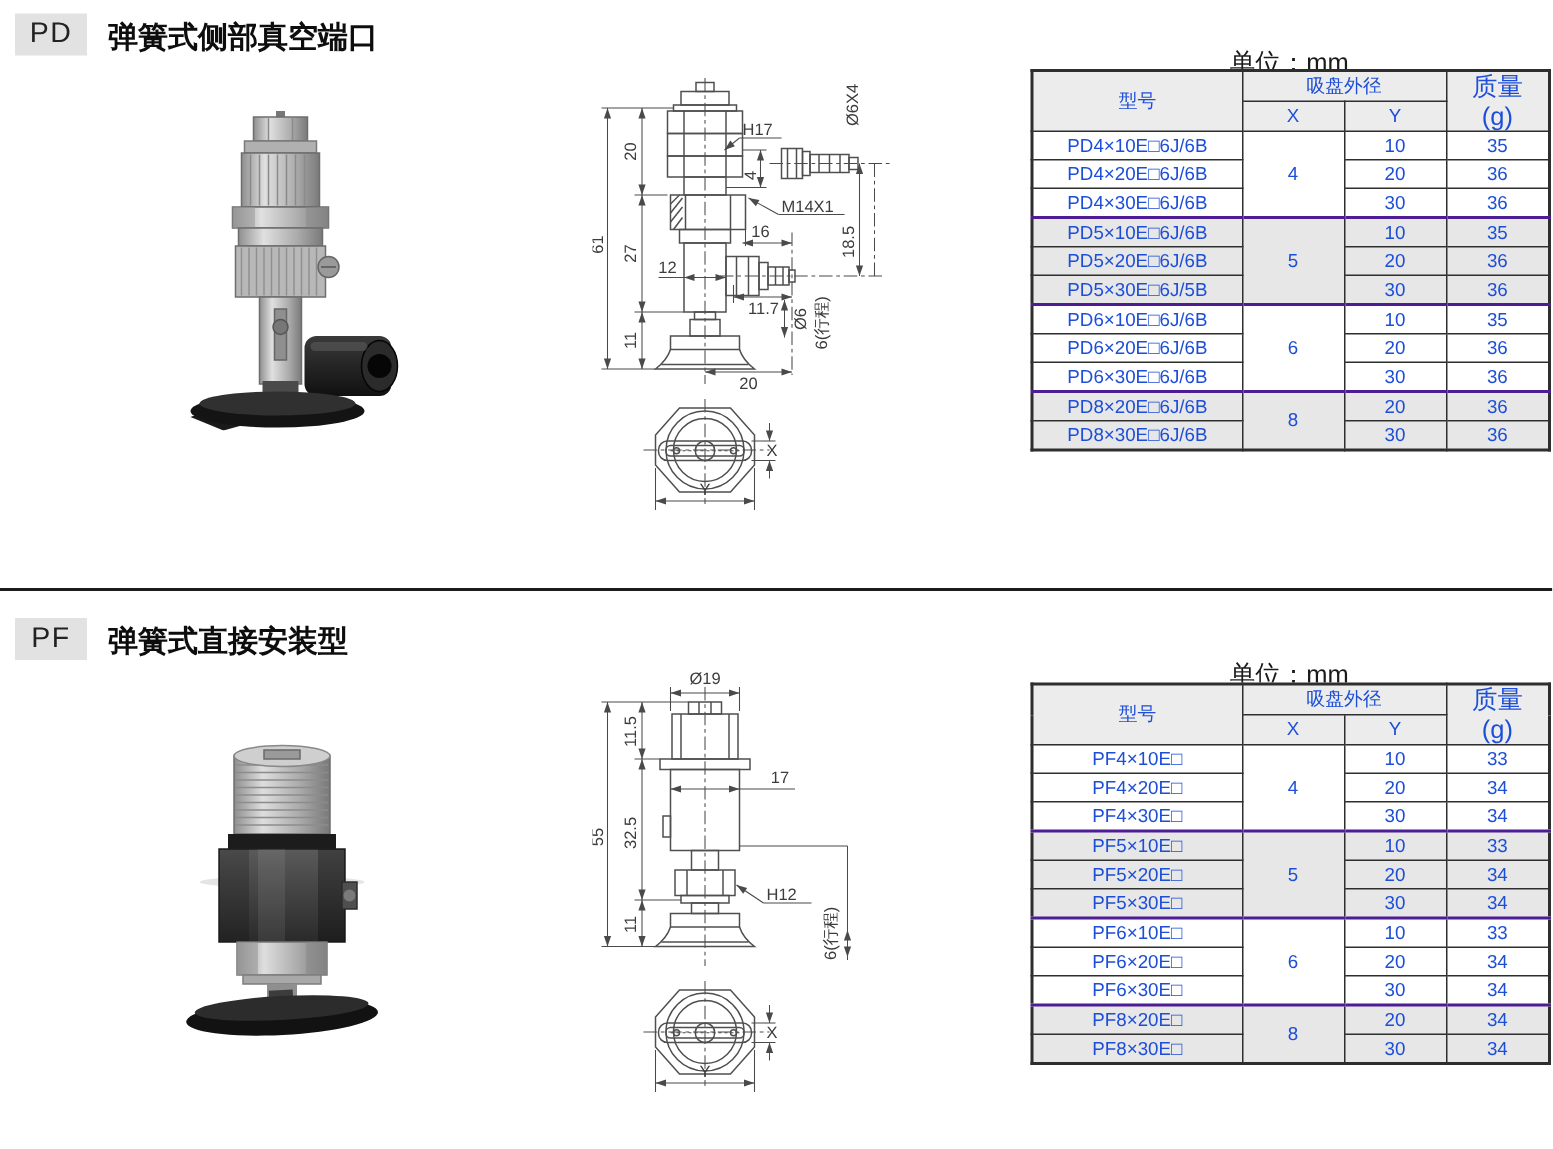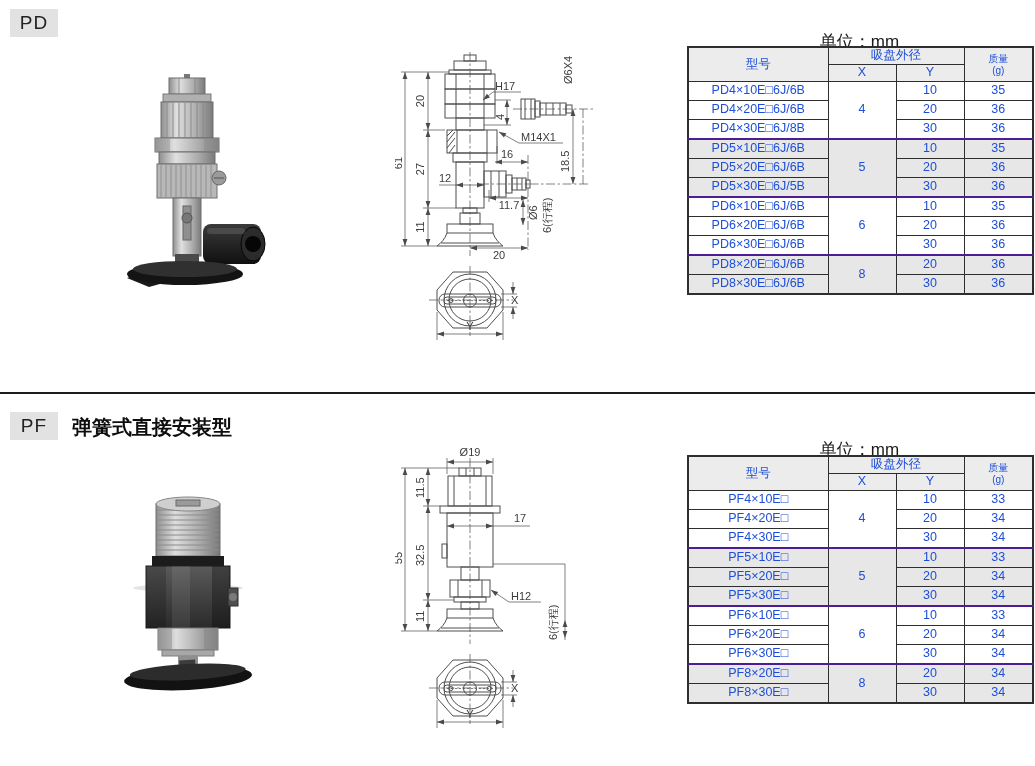--- a/index.html
+++ b/index.html
@@ -12,35 +12,36 @@
   .unit{font-size:17px;color:#1a1a1a;text-align:center;width:345px}
   .divider{position:absolute;left:0;width:1035px;height:2px;background:#1c1c1c}
 
   table.spec{position:absolute;border-collapse:collapse;table-layout:fixed;width:345px;
              font-size:12.5px;color:#1d4ed8;background:#fff;border:2px solid #2e2e2e}
   .spec th,.spec td{border:1px solid #2e2e2e;text-align:center;vertical-align:middle;
                     padding:0;font-weight:normal;height:18px;line-height:1.05}
   .spec thead th{background:#ececec;height:16px}
   .spec tr.gb td{border-top:2px solid #4c1d95}
   .spec tr.sh td{background:#e7e7e7}
-  .mass-h div{line-height:1.15;font-size:10px}
+  .mass-h div{line-height:1.15;font-size:17px}
 
   svg text.dt{font-family:"Liberation Sans",sans-serif;font-size:11px;fill:#3c3c3c}
   svg .ln{stroke:#4f4f4f;stroke-width:1;fill:none}
   svg .dl{stroke:#4a4a4a;stroke-width:.7;fill:none}
   svg .cl{stroke:#4a4a4a;stroke-width:.7;fill:none;stroke-dasharray:9 2.5 2.5 2.5}
   svg .dot{stroke:#4a4a4a;stroke-width:.7;fill:none;stroke-dasharray:2 2}
   svg .ar{fill:#4a4a4a}
 </style>
 </head>
 <body>
 
 <div class="page">
 
   <div class="abs badge" style="left:10px;top:9px;width:48px;height:28px">PD</div>
+  <div class="abs title" style="left:72px;top:11px">弹簧式侧部真空端口</div>
 
   <svg class="abs" style="left:105px;top:72px" width="170" height="215" viewBox="0 0 170 215">
     <defs>
       <linearGradient id="metA" x1="0" y1="0" x2="1" y2="0">
         <stop offset="0" stop-color="#8f8f8f"></stop>
           <stop offset=".3" stop-color="#e0e0e0"></stop>
         <stop offset=".7" stop-color="#ababab"></stop>
           <stop offset="1" stop-color="#7a7a7a"></stop>
       </linearGradient>
       <linearGradient id="drkA" x1="0" y1="0" x2="0" y2="1">
@@ -282,21 +283,21 @@
           <td rowspan="3">4</td>
           <td>10</td>
           <td>35</td>
         </tr>
       <tr>
           <td>PD4×20E□6J/6B</td>
           <td>20</td>
           <td>36</td>
         </tr>
       <tr>
-          <td>PD4×30E□6J/8B</td>
+          <td>PD4×30E□6J/6B</td>
           <td>30</td>
           <td>36</td>
         </tr>
       <tr class="gb sh">
           <td>PD5×10E□6J/6B</td>
           <td rowspan="3">5</td>
           <td>10</td>
           <td>35</td>
         </tr>
       <tr class="sh">

